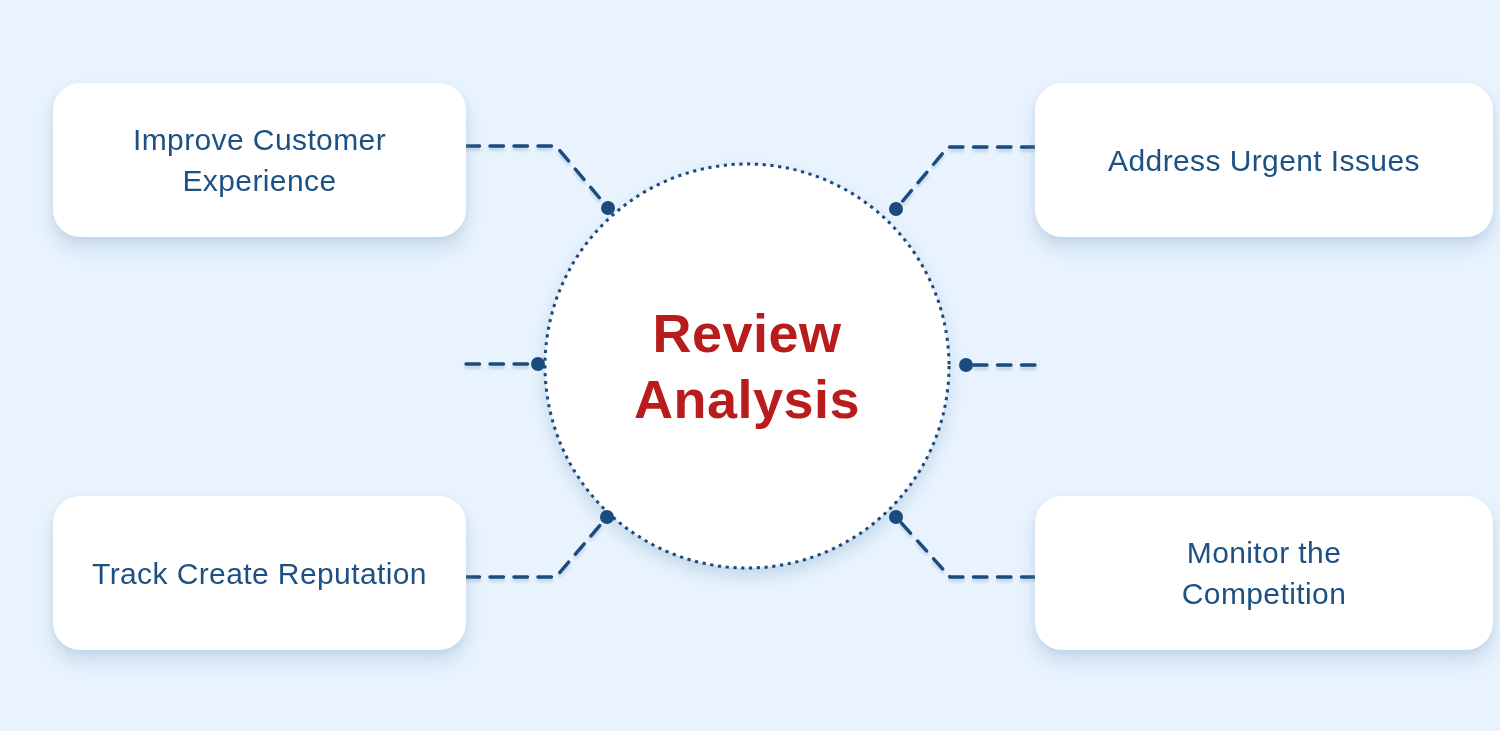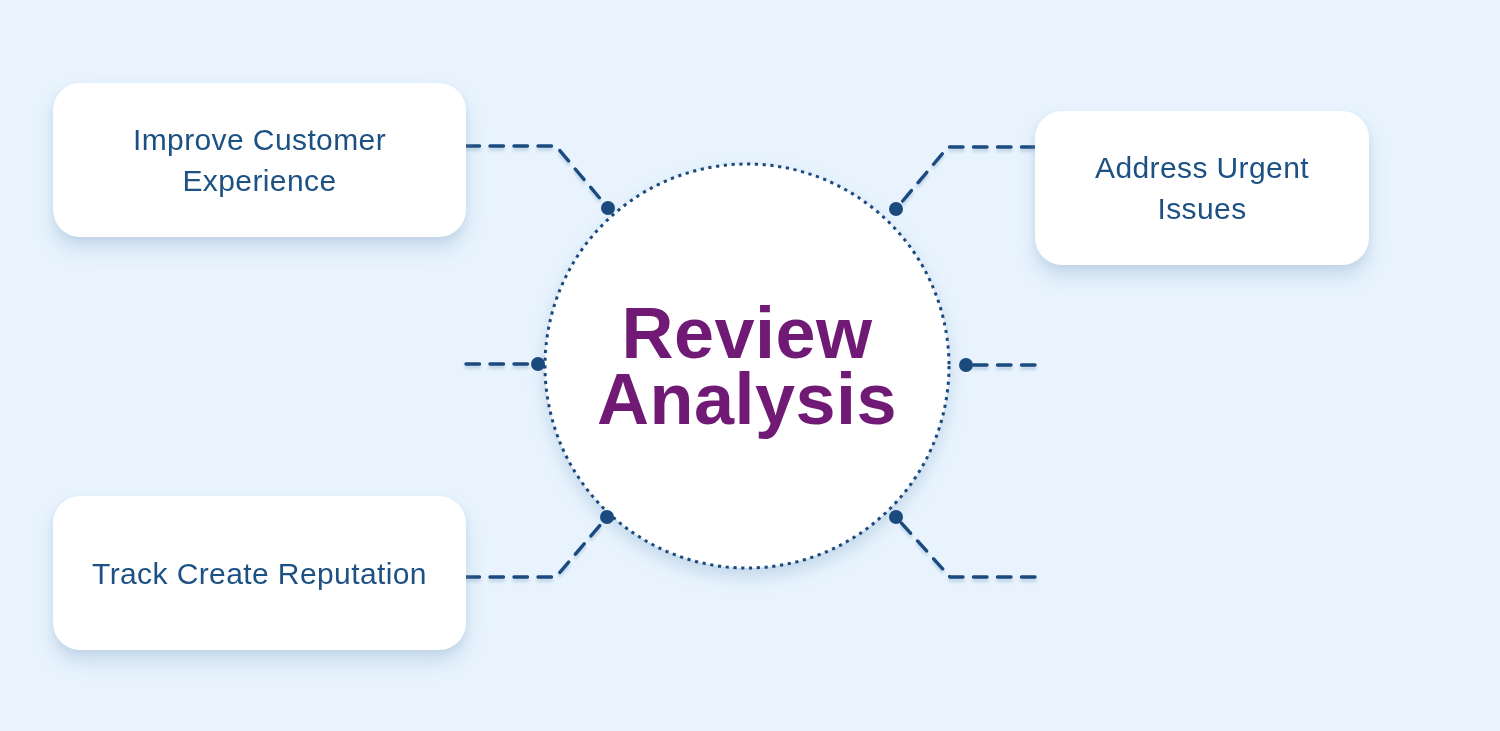--- a/index.html
+++ b/index.html
@@ -45,36 +45,36 @@
   }
   .node-label {
     color: #1d5183;
     font-size: 30px;
     font-weight: 500;
     letter-spacing: 0.4px;
     line-height: 41px;
     white-space: pre-line;
   }
   .pos-left   { left: 53px;  }
-  .pos-right  { left: 1035px; width: 334px; margin-top: 28px; }
+  .pos-right  { left: 1035px; width: 458px; }
   .pos-row-1  { top: 83px;  }
   .pos-row-2  { top: 288px; height: 153px; }
   .pos-row-3  { top: 496px; }
   .hub-title {
     position: absolute;
     left: 545px;
     top: 164px;
     width: 404px;
     height: 404px;
     display: flex;
     align-items: center;
     justify-content: center;
     text-align: center;
-    color: #701a75;
-    font-size: 72px;
+    color: #b91c1c;
+    font-size: 54px;
     font-weight: 700;
     line-height: 66px;
     letter-spacing: 0.5px;
     white-space: pre-line;
     pointer-events: none;
   }
 </style>
 </head>
 <body>
 
@@ -112,14 +112,18 @@
     <span class="node-label">Improve Customer
 Experience</span>
   </div>
   <div class="node pos-left pos-row-3">
     <span class="node-label">Track Create Reputation</span>
   </div>
 
   <div class="node pos-right pos-row-1">
     <span class="node-label">Address Urgent Issues</span>
   </div>
+  <div class="node pos-right pos-row-3">
+    <span class="node-label">Monitor the
+Competition</span>
+  </div>
 
 </div>
 
 </body></html>

